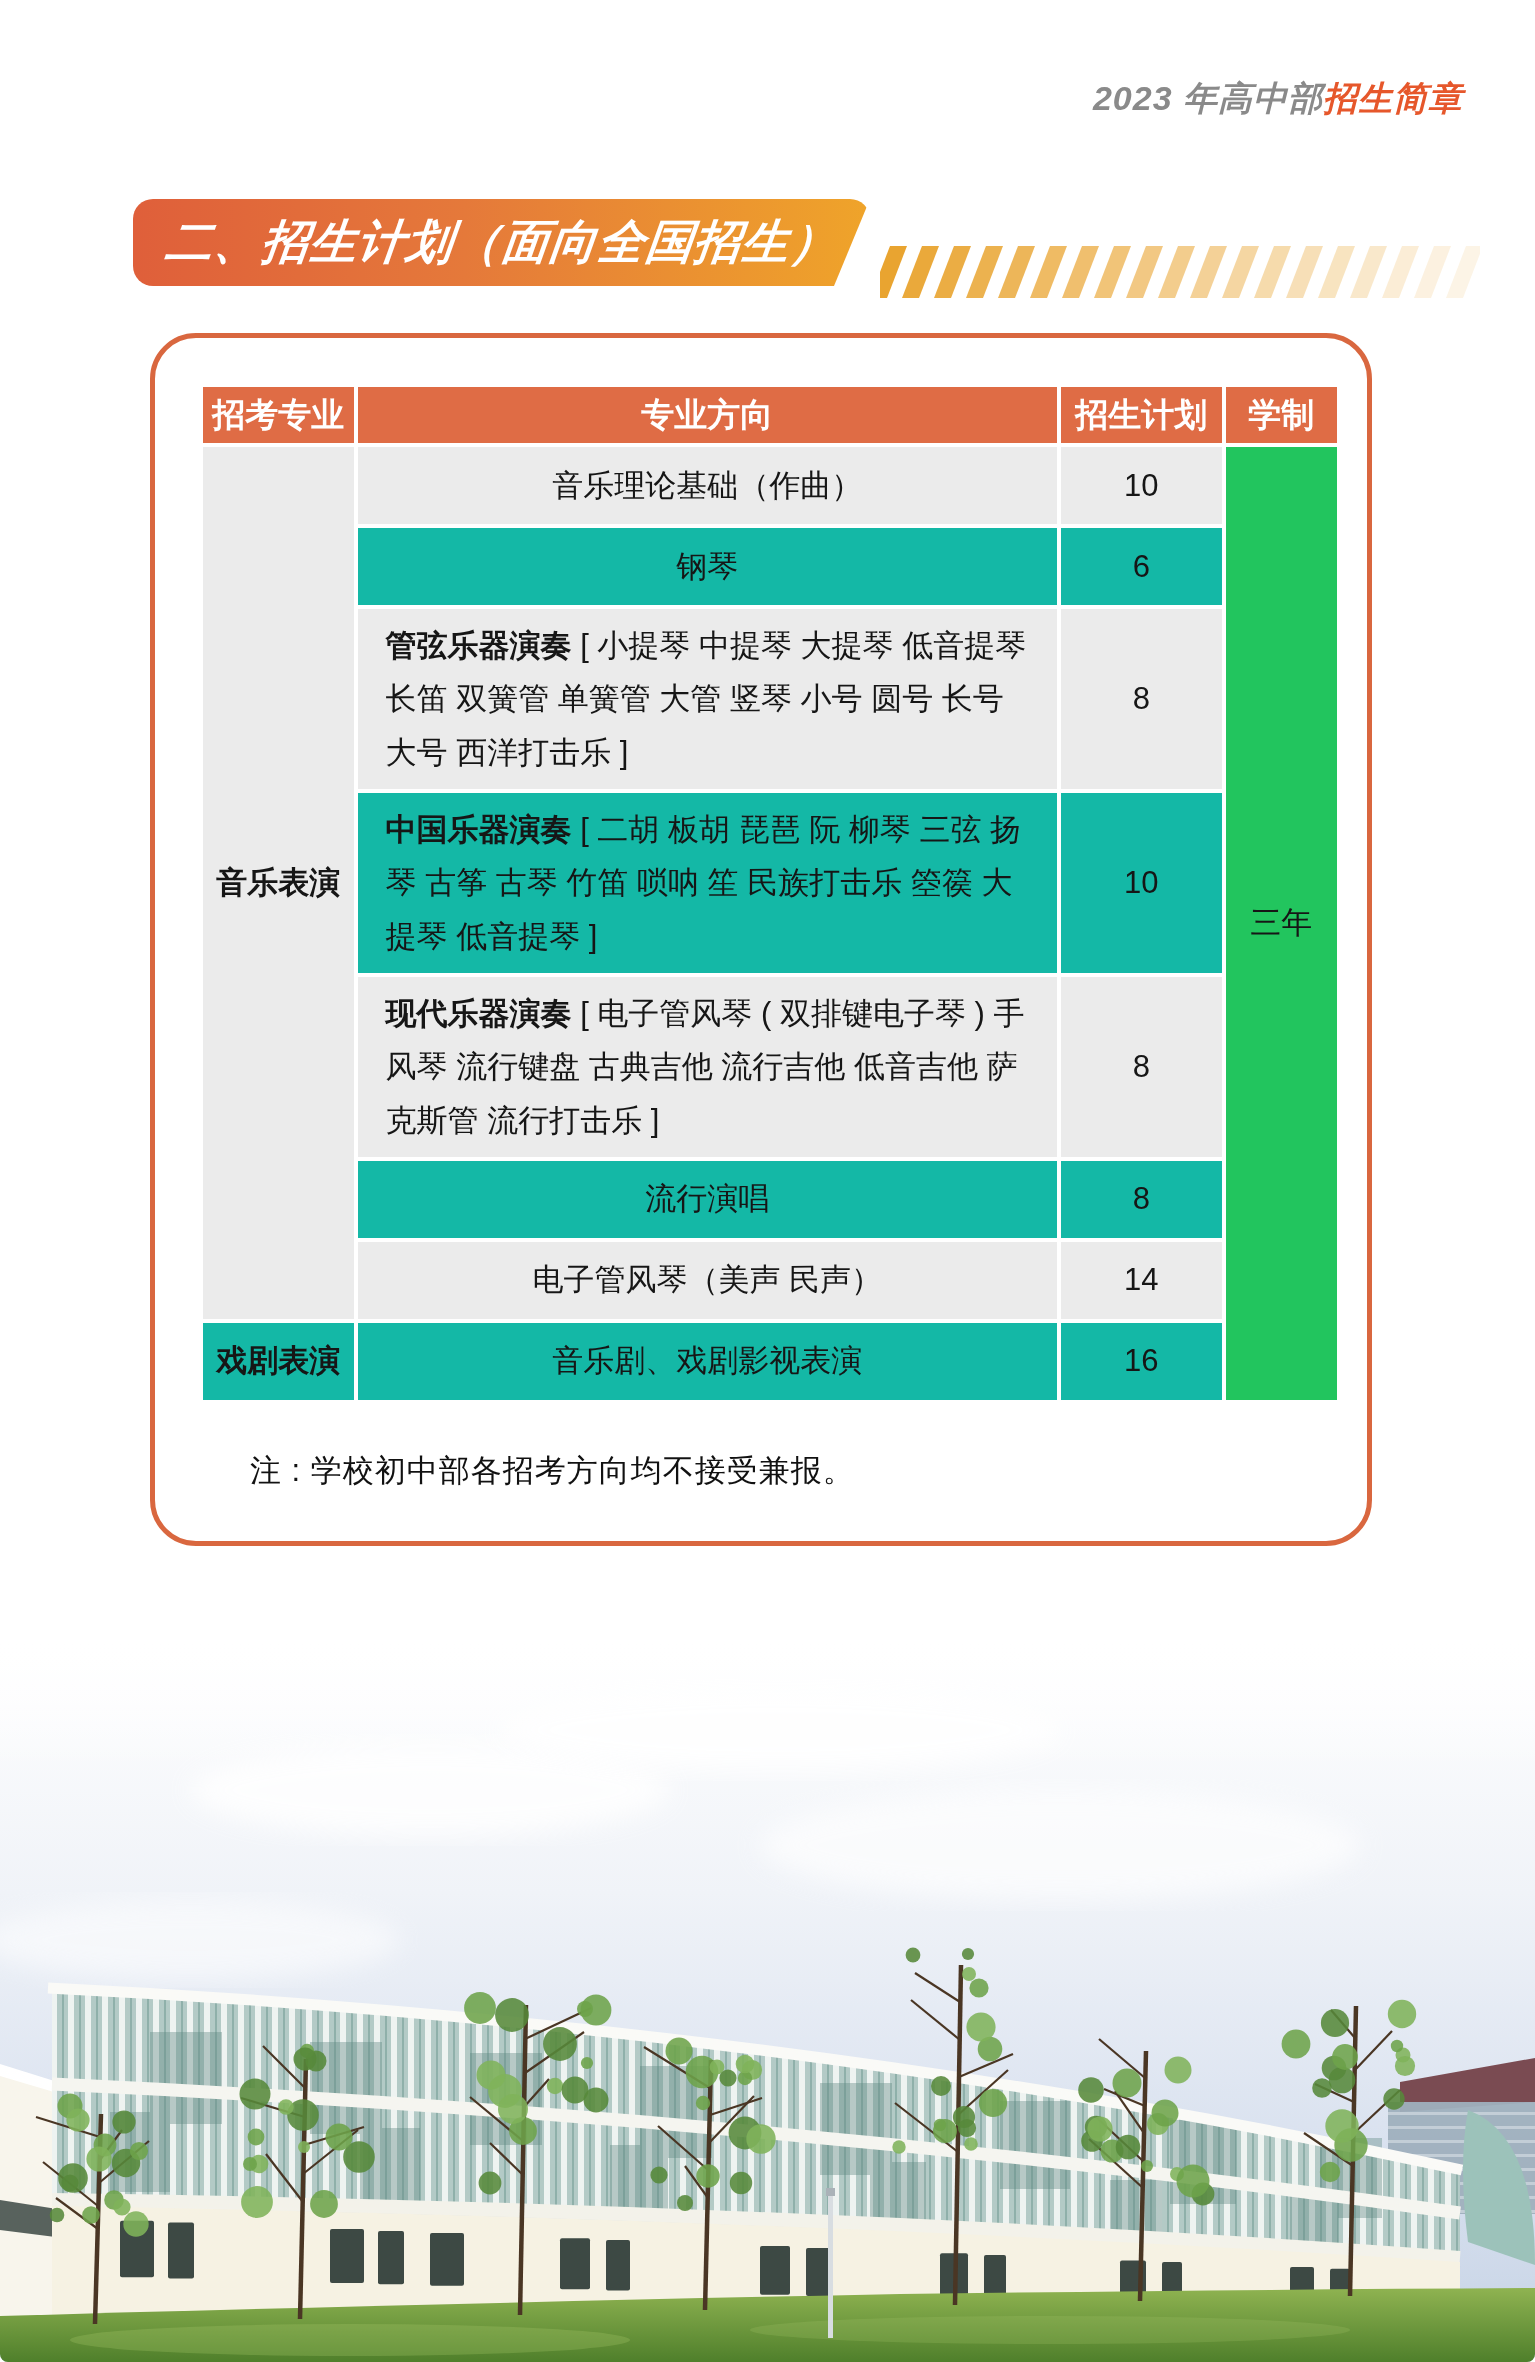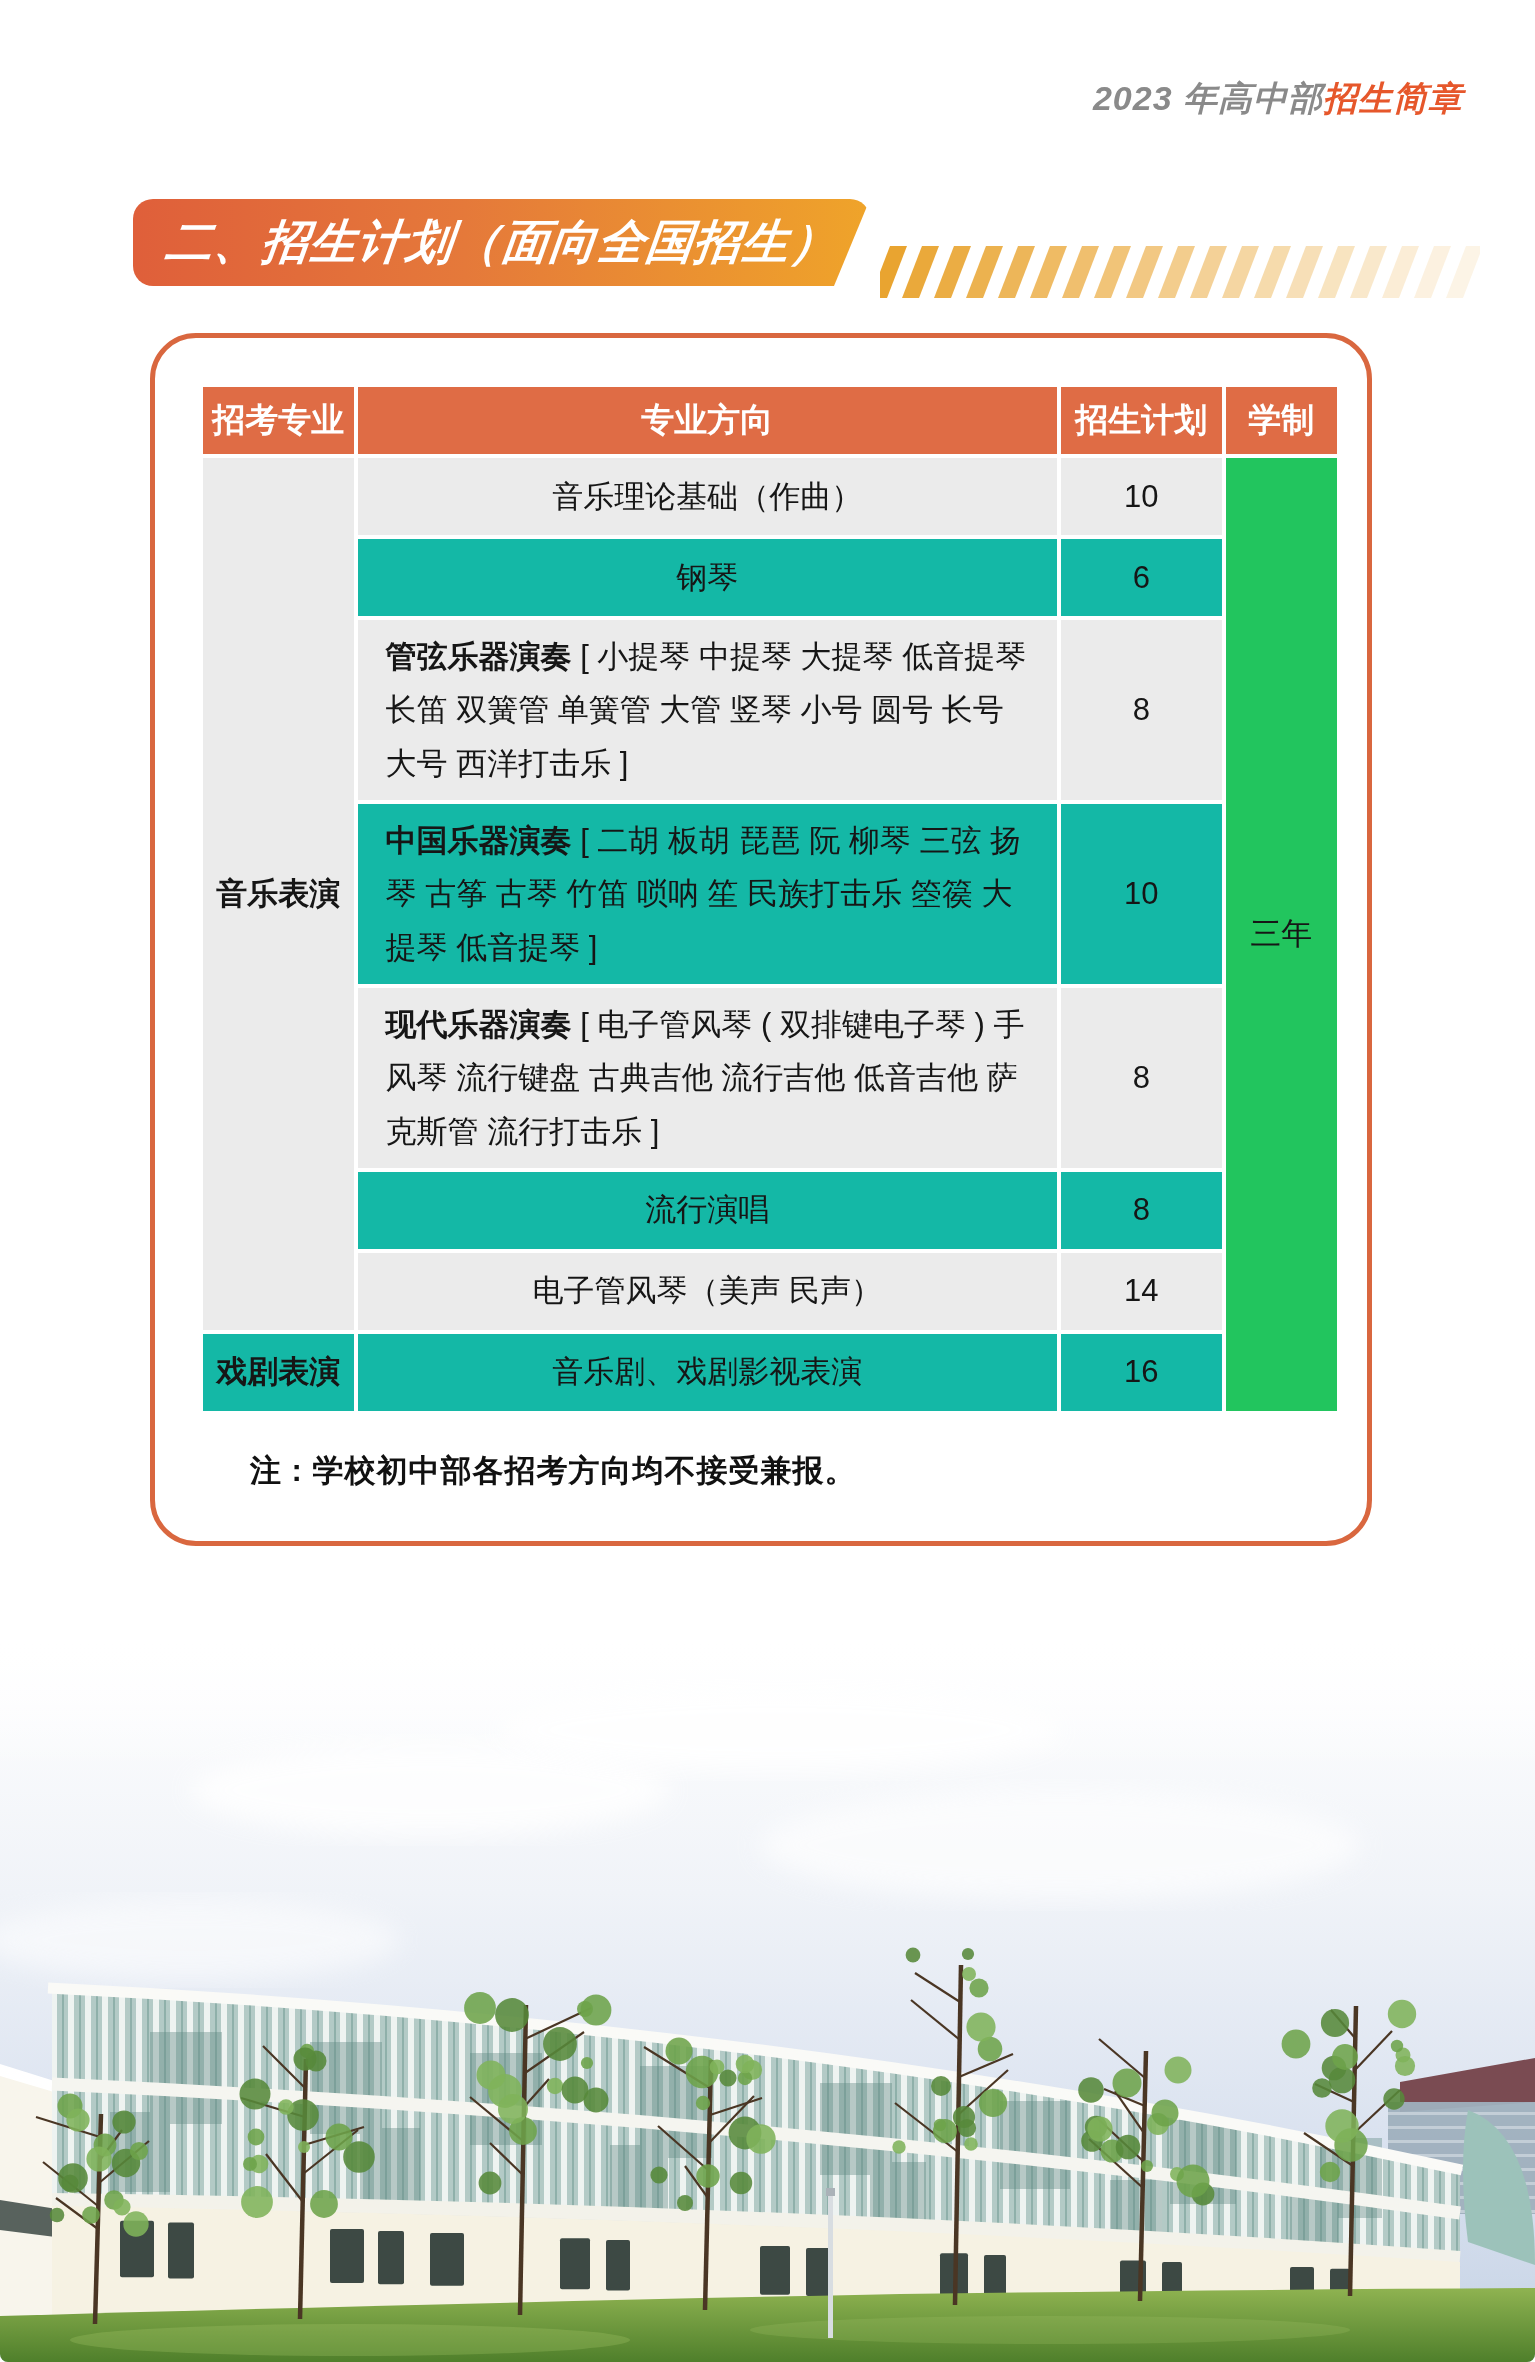--- a/index.html
+++ b/index.html
@@ -38,38 +38,38 @@
     position:absolute;left:150px;top:333px;width:1222px;height:1213px;
     border:5px solid #d9673f;border-radius:46px;background:#ffffff;box-sizing:border-box;
   }
   
   table.plan{
     position:absolute;left:199px;top:383px;width:1142px;
     border-collapse:separate;border-spacing:4px;table-layout:fixed;
   }
   table.plan th{
     background:#df6c45;color:#ffffff;font-size:33px;font-weight:bold;
-    text-align:center;vertical-align:middle;height:67px;padding:0;
+    text-align:center;vertical-align:middle;height:56px;padding:0;
   }
   table.plan td{
     color:#161616;font-size:31px;text-align:center;vertical-align:middle;padding:0;
   }
   .bg-a{background:#ebebeb;}       
   .bg-b{background:#14b8a6;}       
   .bg-dur{background:#22c55e;font-family:Liberation Mono, monospace;}     
   tr.h-s{height:77px;} tr.h-r3{height:172px;} tr.h-r4{height:176px;} tr.h-r5{height:170px;}
   td.major{font-weight:bold;font-size:33px;}
   td.dir b{font-weight:bold;}
   td.dir.left{text-align:left;padding:10px 28px;line-height:1.72;}
   td.dir.center b{font-weight:normal;}
   td.plan-n{font-size:35px;margin-top:25px;}
   td.duration{font-size:33px;}
   
   .note{
-    position:absolute;left:250px;top:1450px;font-size:31px;font-weight:bold;color:#111111;letter-spacing:1px;
+    position:absolute;left:250px;top:1450px;font-size:31px;font-weight:normal;color:#111111;letter-spacing:1px;
   }
   
   .photo{position:absolute;left:0;top:1640px;width:1535px;height:722px;}
 </style>
 </head>
 <body>
 
 <div id="page">
 
   <div class="runhead">

